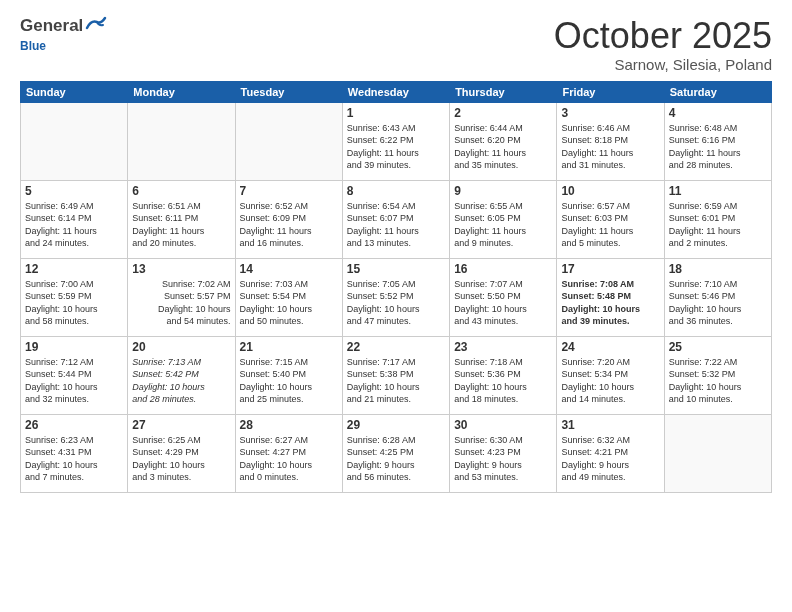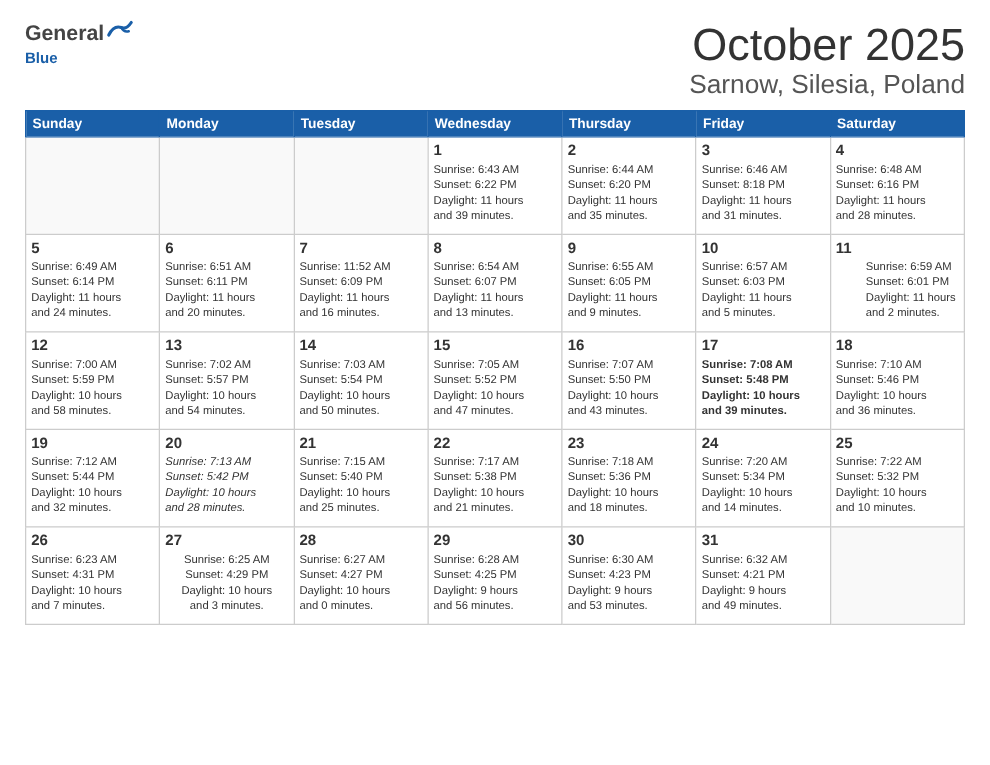--- a/index.html
+++ b/index.html
@@ -30,21 +30,21 @@
     .title-area {
       text-align: right;
     }
     .month-title {
       font-size: 36px;
       font-weight: 300;
       color: #333;
       line-height: 1.1;
     }
     .location {
-      font-size: 21px;
+      font-size: 15px;
       color: #555;
       font-weight: 400;
     }
     .calendar {
       width: 100%;
       border-collapse: collapse;
       table-layout: fixed;
     }
     .calendar th {
       background: #1a5fa8;
@@ -175,21 +175,21 @@
           </td>
           <td>
             <div class="day-num">6</div>
             <div class="day-info" style="white-space: pre-line;">Sunrise: 6:51 AM
 Sunset: 6:11 PM
 Daylight: 11 hours
 and 20 minutes.</div>
           </td>
           <td>
             <div class="day-num">7</div>
-            <div class="day-info" style="white-space: pre-line;">Sunrise: 11:52 AM
+            <div class="day-info" style="white-space: pre-line;">Sunrise: 6:52 AM
 Sunset: 6:09 PM
 Daylight: 11 hours
 and 16 minutes.</div>
           </td>
           <td>
             <div class="day-num">8</div>
             <div class="day-info" style="white-space: pre-line;">Sunrise: 6:54 AM
 Sunset: 6:07 PM
 Daylight: 11 hours
 and 13 minutes.</div>
@@ -203,37 +203,37 @@
           </td>
           <td>
             <div class="day-num">10</div>
             <div class="day-info" style="white-space: pre-line;">Sunrise: 6:57 AM
 Sunset: 6:03 PM
 Daylight: 11 hours
 and 5 minutes.</div>
           </td>
           <td>
             <div class="day-num">11</div>
-            <div class="day-info" style="white-space: pre-line; margin-left: 24px;">Sunrise: 6:59 AM
+            <div class="day-info" style="white-space: pre-line;">Sunrise: 6:59 AM
 Sunset: 6:01 PM
 Daylight: 11 hours
 and 2 minutes.</div>
           </td>
         </tr>
         <tr>
           <td>
             <div class="day-num">12</div>
             <div class="day-info" style="white-space: pre-line;">Sunrise: 7:00 AM
 Sunset: 5:59 PM
 Daylight: 10 hours
 and 58 minutes.</div>
           </td>
           <td>
             <div class="day-num">13</div>
-            <div class="day-info" style="white-space: pre-line;">Sunrise: 7:02 AM
+            <div class="day-info" style="white-space: pre-line; text-align: right;">Sunrise: 7:02 AM
 Sunset: 5:57 PM
 Daylight: 10 hours
 and 54 minutes.</div>
           </td>
           <td>
             <div class="day-num">14</div>
             <div class="day-info" style="white-space: pre-line;">Sunrise: 7:03 AM
 Sunset: 5:54 PM
 Daylight: 10 hours
 and 50 minutes.</div>
@@ -321,21 +321,21 @@
         <tr>
           <td>
             <div class="day-num">26</div>
             <div class="day-info" style="white-space: pre-line;">Sunrise: 6:23 AM
 Sunset: 4:31 PM
 Daylight: 10 hours
 and 7 minutes.</div>
           </td>
           <td>
             <div class="day-num">27</div>
-            <div class="day-info" style="white-space: pre-line; text-align: center;">Sunrise: 6:25 AM
+            <div class="day-info" style="white-space: pre-line;">Sunrise: 6:25 AM
 Sunset: 4:29 PM
 Daylight: 10 hours
 and 3 minutes.</div>
           </td>
           <td>
             <div class="day-num">28</div>
             <div class="day-info" style="white-space: pre-line;">Sunrise: 6:27 AM
 Sunset: 4:27 PM
 Daylight: 10 hours
 and 0 minutes.</div>

